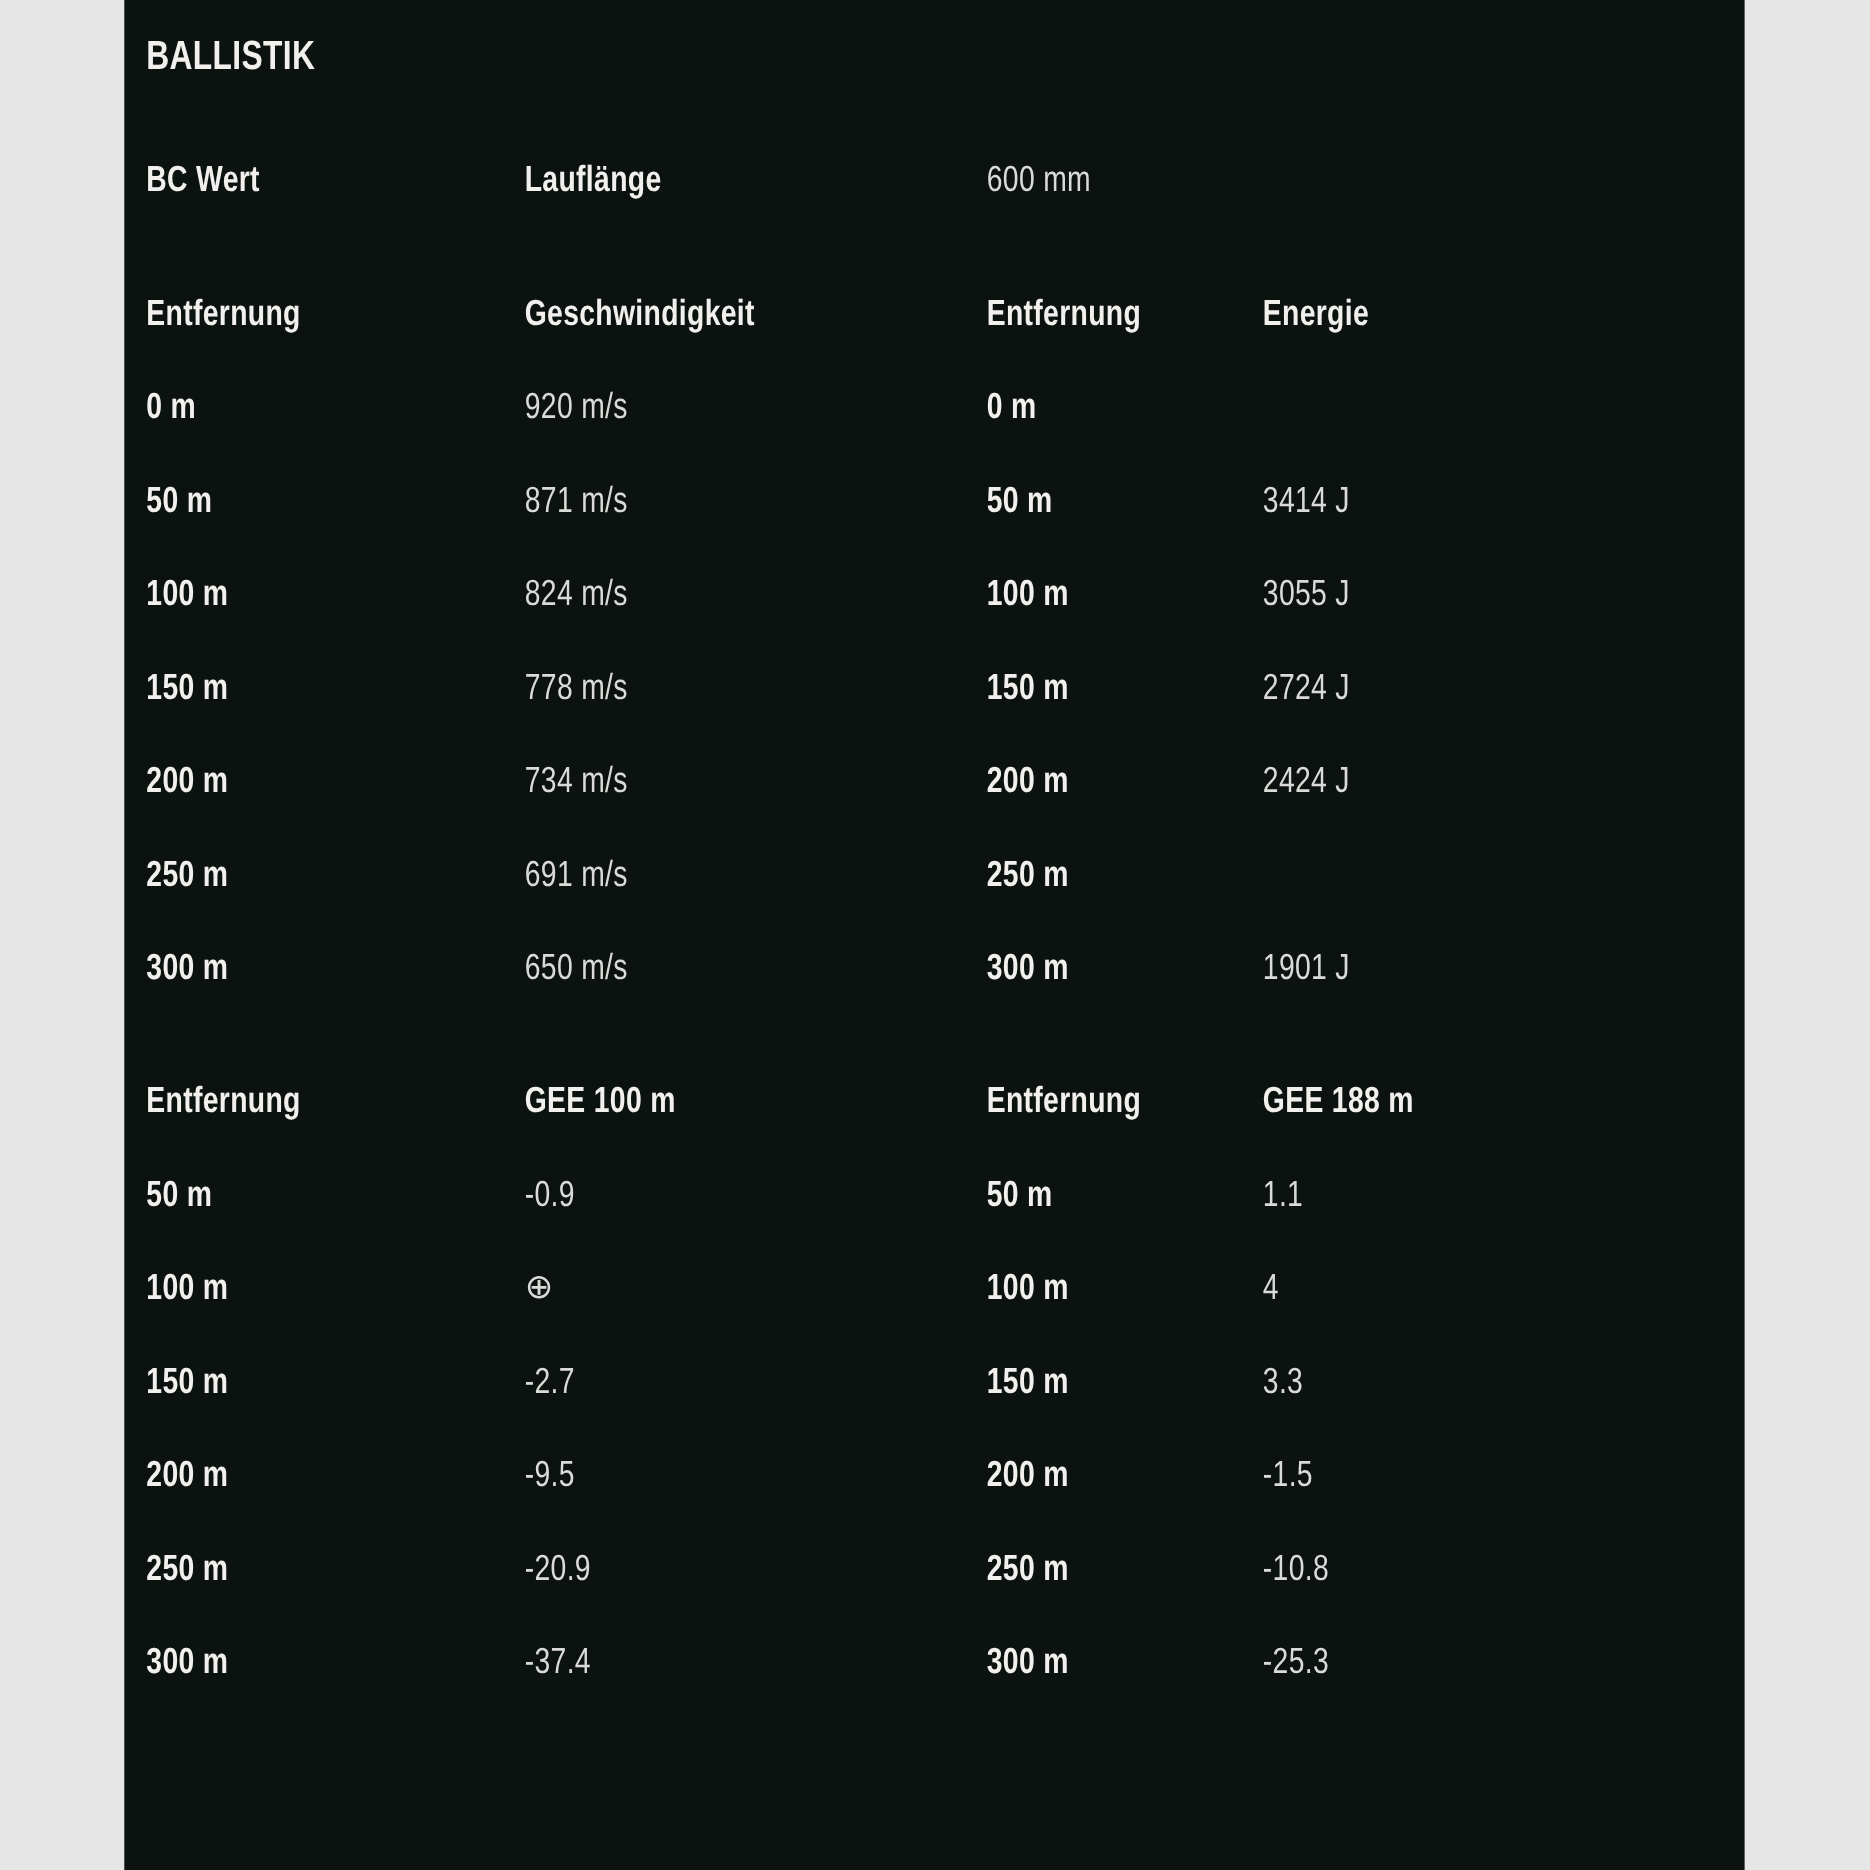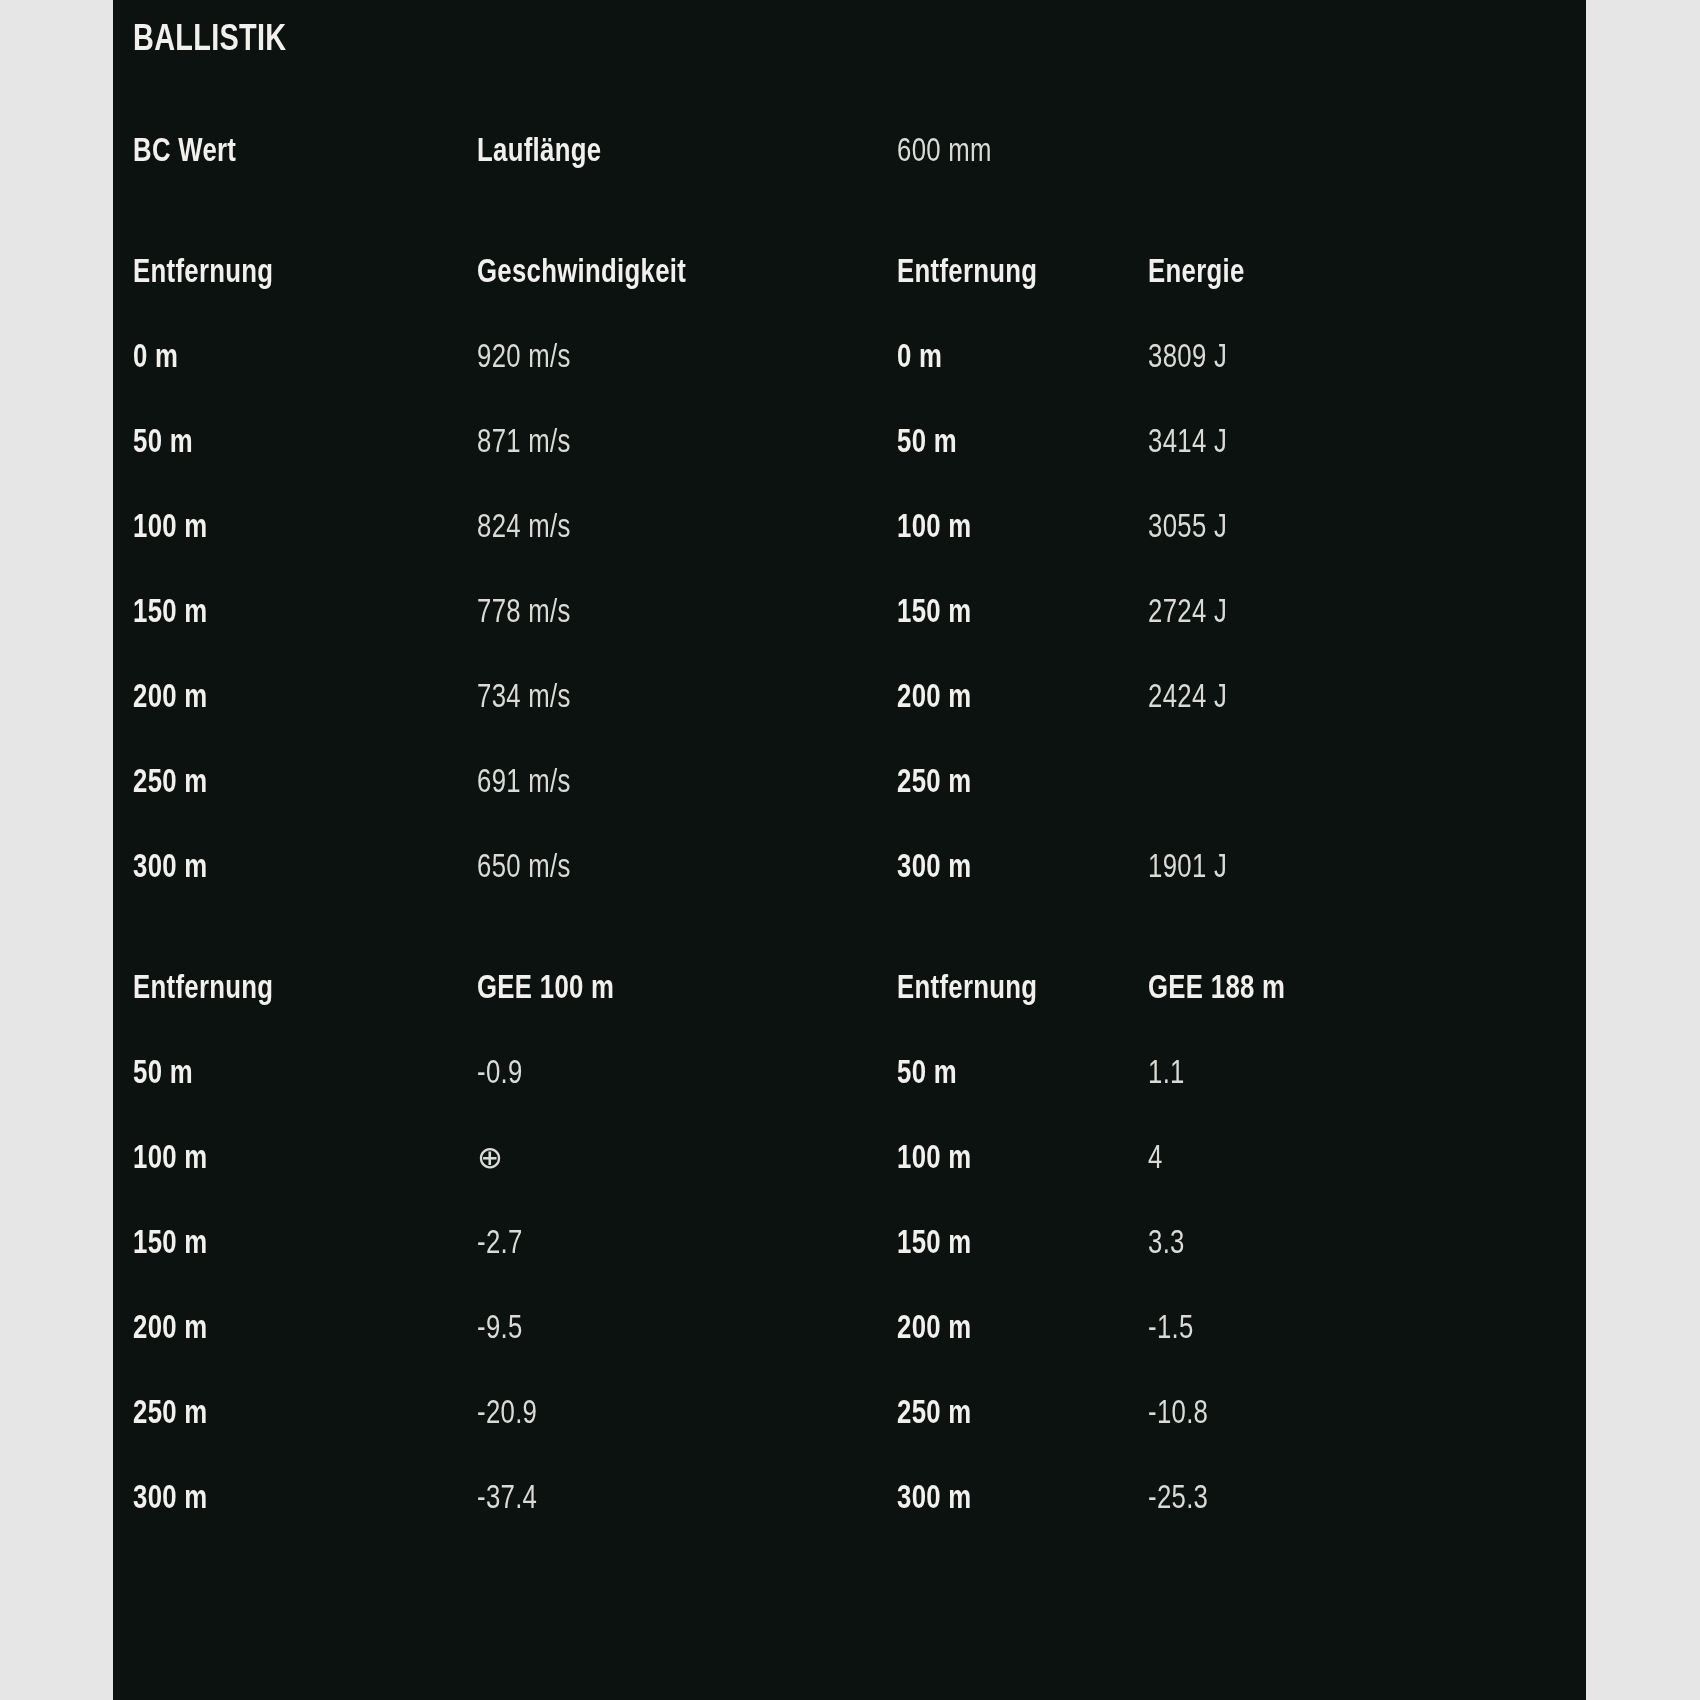--- a/index.html
+++ b/index.html
@@ -12,21 +12,21 @@
     font-family: "Liberation Sans", "DejaVu Sans", sans-serif;
   }
   .panel {
     position: absolute;
     left: 113px;
     top: 0;
     width: 1473px;
     height: 1700px;
     background: #0b1210;
     box-sizing: border-box;
-    padding: 18px 20px 0 20px;
+    padding: 31px 20px 0 20px;
   }
   .title {
     height: 40px;
     line-height: 40px;
     margin: 0 0 73px 0;
     font-size: 37px;
     font-weight: 700;
     color: #f1f0ed;
   }
   .row {
@@ -81,21 +81,20 @@
     <div><span class="t lbl">Entfernung</span></div>
     <div><span class="t lbl">Geschwindigkeit</span></div>
     <div><span class="t lbl">Entfernung</span></div>
     <div><span class="t lbl">Energie</span></div>
   </div>
 
   <div class="row">
     <div><span class="t lbl">0 m</span></div>
     <div><span class="t val">920 m/s</span></div>
     <div><span class="t lbl">0 m</span></div>
-    <div><span class="t val">3809 J</span></div>
   </div>
 
   <div class="row">
     <div><span class="t lbl">50 m</span></div>
     <div><span class="t val">871 m/s</span></div>
     <div><span class="t lbl">50 m</span></div>
     <div><span class="t val">3414 J</span></div>
   </div>
 
   <div class="row">

